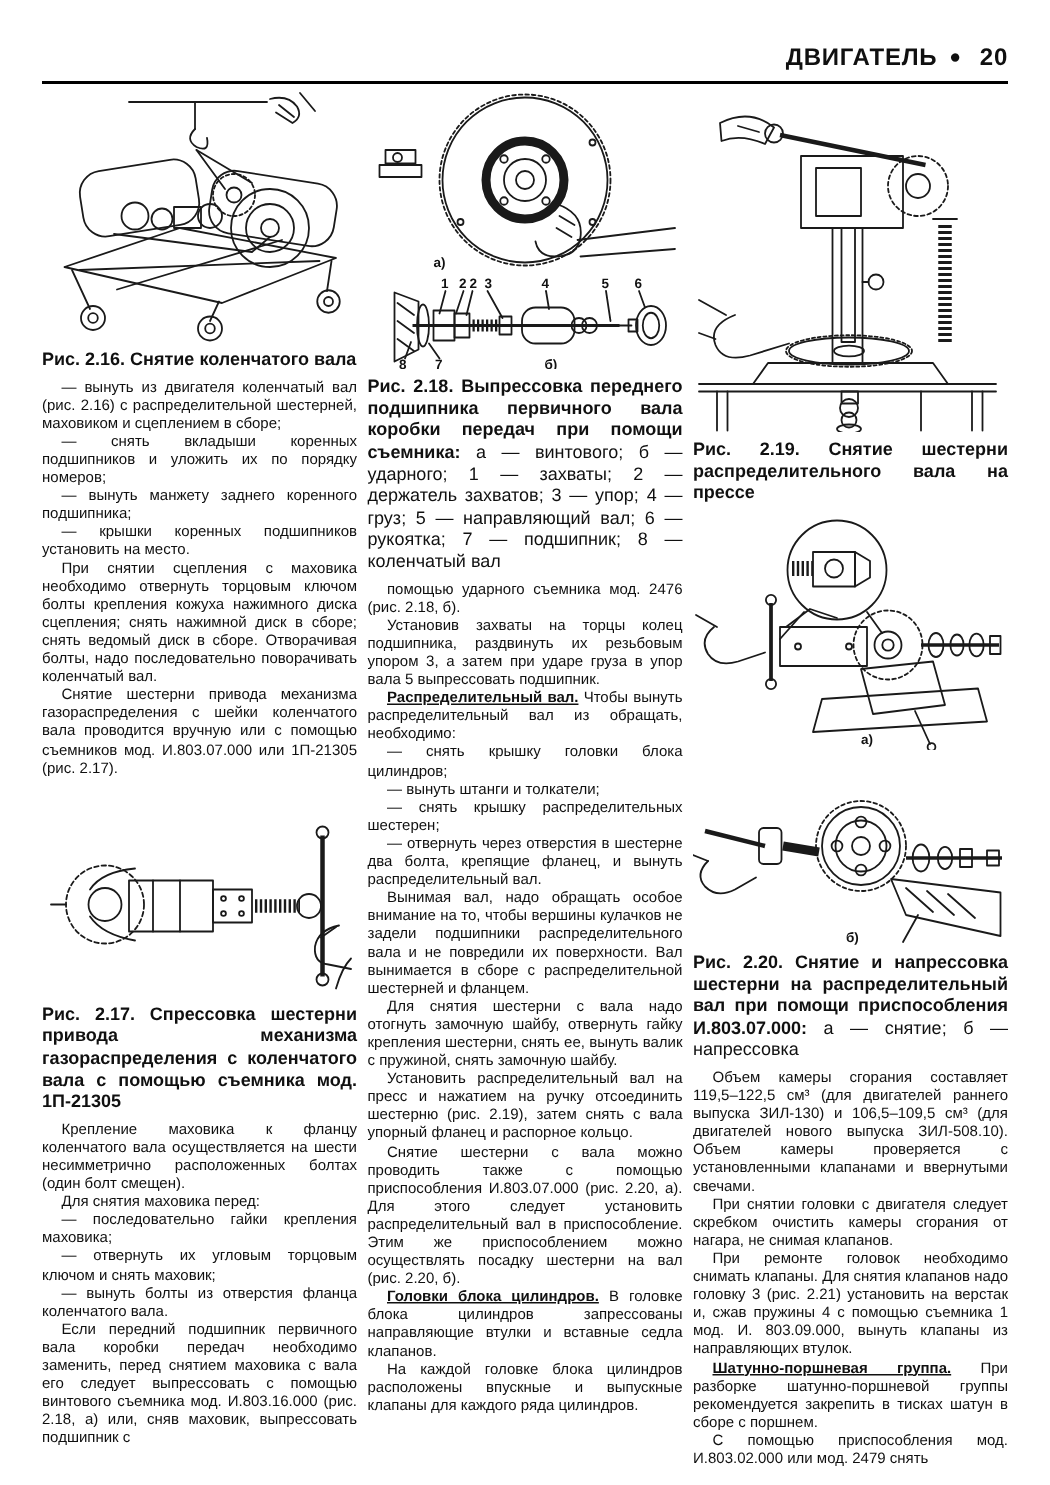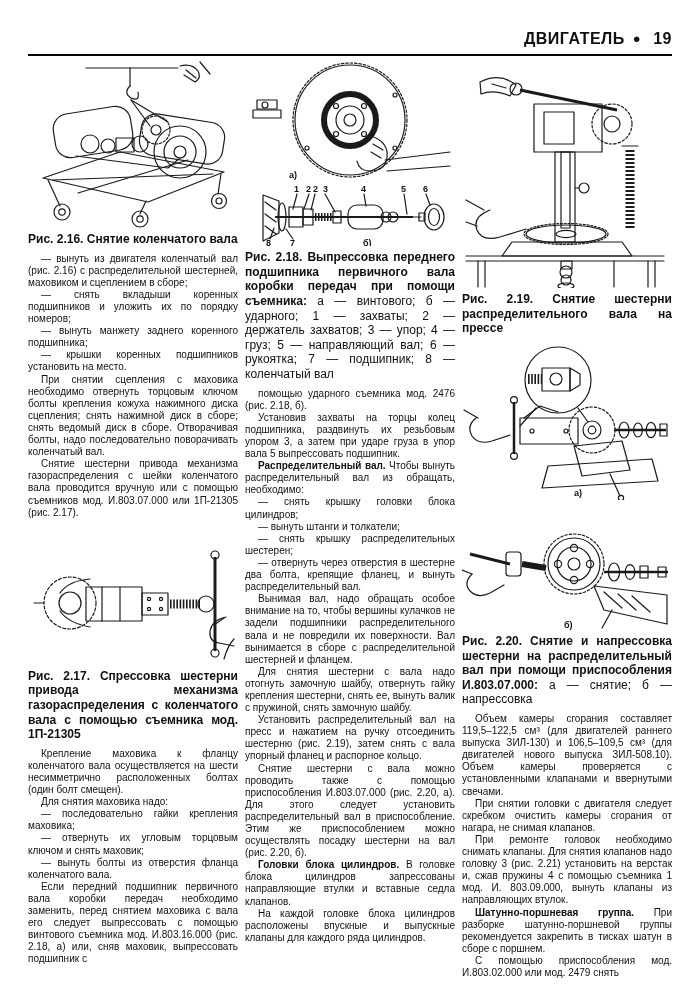--- a/index.html
+++ b/index.html
@@ -24,32 +24,32 @@
   .figure svg{display:block;}
   .caption{
     font-size:12px;font-weight:bold;line-height:1.22;text-align:justify;
     margin:4px 0 6px 0;
   }
   .caption .legend{font-weight:normal;margin-top:25px;}
   .para{
     font-size:10px;line-height:12.1px;text-align:justify;margin:0;
     text-indent:13px;
   }
-  .para .lead{font-weight:bold;}
+  .para .lead{font-weight:bold;text-decoration:underline;}
   svg .ln{stroke:#1a1a1a;stroke-width:1.2;fill:none;stroke-linecap:round;stroke-linejoin:round;}
   svg .thick{stroke:#1a1a1a;fill:none;stroke-linecap:butt;}
   svg .lbl{font-family:"Liberation Sans",sans-serif;font-size:9px;font-weight:bold;fill:#111;}
 </style>
 </head>
 <body>
 
 <div class="page">
 
   <div class="header">
-    <span>ДВИГАТЕЛЬ</span><span class="dot">●</span><span class="pagenum">19</span>
+    <span>ДВИГАТЕЛЬ</span><span class="dot">●</span><span class="pagenum">20</span>
   </div>
 
   <div class="columns">
 
     <div class="col">
 
       <div class="figure">
         <svg width="210" height="168" viewBox="0 0 210 168">
 
           <line class="ln" x1="58" y1="8" x2="150" y2="8"></line>
@@ -129,21 +129,21 @@
           <circle class="ln" cx="187" cy="130" r="4"></circle>
 
           <path class="ln" d="M198 94 q-14 3 -16 14 q-1 11 9 12 l15 3"></path>
           <path class="ln" d="M186 102 l10 -7"></path>
           <path class="ln" d="M196 136 q4 -14 10 -20"></path>
         </svg>
       </div>
       <div class="caption">Рис. 2.17. Спрессовка шестерни привода механизма газораспределения с коленчатого вала с помощью съемника мод. 1П-21305</div>
 
       <p class="para">Крепление маховика к фланцу коленчатого вала осуществляется на шести несимметрично расположенных болтах (один болт смещен).</p>
-      <p class="para">Для снятия маховика надо:</p>
+      <p class="para">Для снятия маховика перед:</p>
       <p class="para">— последовательно гайки крепления маховика;</p>
       <p class="para">— отвернуть их угловым торцовым ключом и снять маховик;</p>
       <p class="para">— вынуть болты из отверстия фланца коленчатого вала.</p>
       <p class="para">Если передний подшипник первичного вала коробки передач необходимо заменить, перед снятием маховика с вала его следует выпрессовать с помощью винтового съемника мод. И.803.16.000 (рис. 2.18, а) или, сняв маховик, выпрессовать подшипник с</p>
     </div>
 
     <div class="col">
 
       <div class="figure">
         <svg width="210" height="186" viewBox="0 0 210 186">

